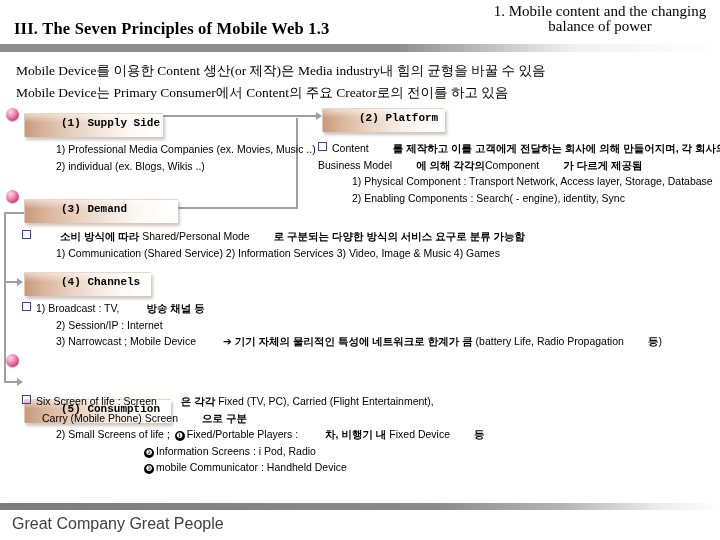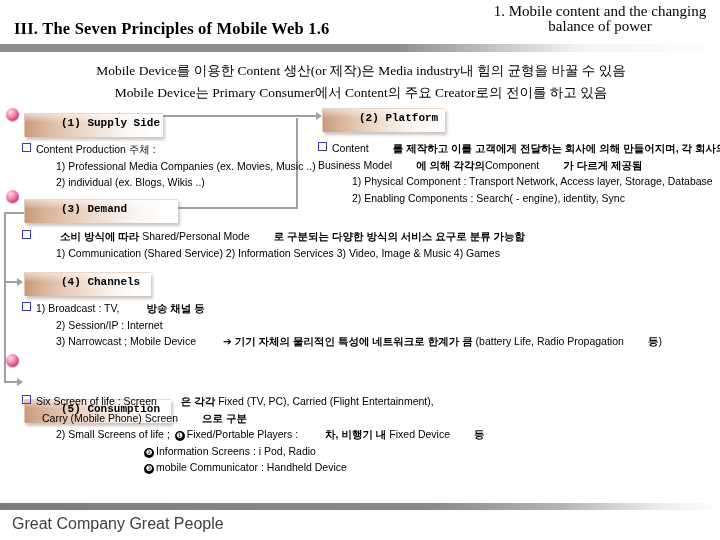--- a/index.html
+++ b/index.html
@@ -28,21 +28,21 @@
   }
   .hdr-rule{
     position:absolute;left:0;top:44px;width:720px;height:8px;
     background:linear-gradient(to right,#8e8e8e 0%,#8e8e8e 55%,#b9b9b9 66%,#f2f2f2 80%,#ffffff 100%);
   }
 
   
   .intro{
     position:absolute;left:16px;top:60px;width:690px;
     font-family:"Liberation Serif","DejaVu Serif",serif;
-    font-size:13.5px;line-height:22px;text-align:center;
+    font-size:13.5px;line-height:22px;
   }
   .intro div{white-space:nowrap;}
 
   
   .banner{
     position:absolute;height:23px;
     background:linear-gradient(to right,#c89a7a 0%,#d9b49a 14%,#e7cdba 32%,#f3e6dc 55%,#fbf7f4 74%,#ffffff 92%);
     border-top:1px solid #e8d6c8;
     border-left:1px solid #e0c8b6;
     box-shadow:2px 3px 3px rgba(120,95,80,.35);
@@ -111,21 +111,21 @@
     position:absolute;left:12px;top:515px;
     font-weight:normal;font-size:16px;color:#404040;
     white-space:nowrap;
   }
 </style>
 </head>
 <body>
 
 <div class="slide">
 
-  <div class="hdr-title">III. The Seven Principles of Mobile Web 1.6</div>
+  <div class="hdr-title">III. The Seven Principles of Mobile Web 1.3</div>
   <div class="hdr-sub">1. Mobile content and the changing balance of power</div>
   <div class="hdr-rule"></div>
 
   <div class="intro">
     <div>Mobile Device를 이용한 Content 생산(or 제작)은 Media industry내 힘의 균형을 바꿀 수 있음</div>
     <div>Mobile Device는 Primary Consumer에서 Content의 주요 Creator로의 전이를 하고 있음</div>
   </div>
 
   <div class="conn" style="left:95px;top:115px;width:222px;height:1.5px;"></div>
   <div class="arrow-r" style="left:316px;top:112px;"></div>
@@ -141,23 +141,20 @@
   <div class="conn" style="left:4px;top:381px;width:14px;height:1.5px;"></div>
   <div class="arrow-r" style="left:17px;top:378px;"></div>
   <div class="conn" style="left:4px;top:296px;width:1.5px;height:10px;"></div>
 
   <div class="orb" style="left:6px;top:108px;"></div>
   <div class="banner" style="left:24px;top:113px;width:138px;">
     <span class="shine"></span>
     <span class="btxt">(1) Supply Side</span>
   </div>
   <div class="body" style="left:22px;top:141px;width:300px;">
-    <div class="ln">
-      <span class="sq"></span><span>Content Production 주체 :</span>
-    </div>
     <div class="ln ind2">1) Professional Media Companies (ex. Movies, Music ..)</div>
     <div class="ln ind2">2) individual (ex. Blogs, Wikis ..)</div>
   </div>
 
   <div class="banner" style="left:322px;top:108px;width:122px;">
     <span class="shine"></span>
     <span class="btxt">(2) Platform</span>
   </div>
   <div class="body" style="left:318px;top:140px;width:400px;">
     <div class="ln">

